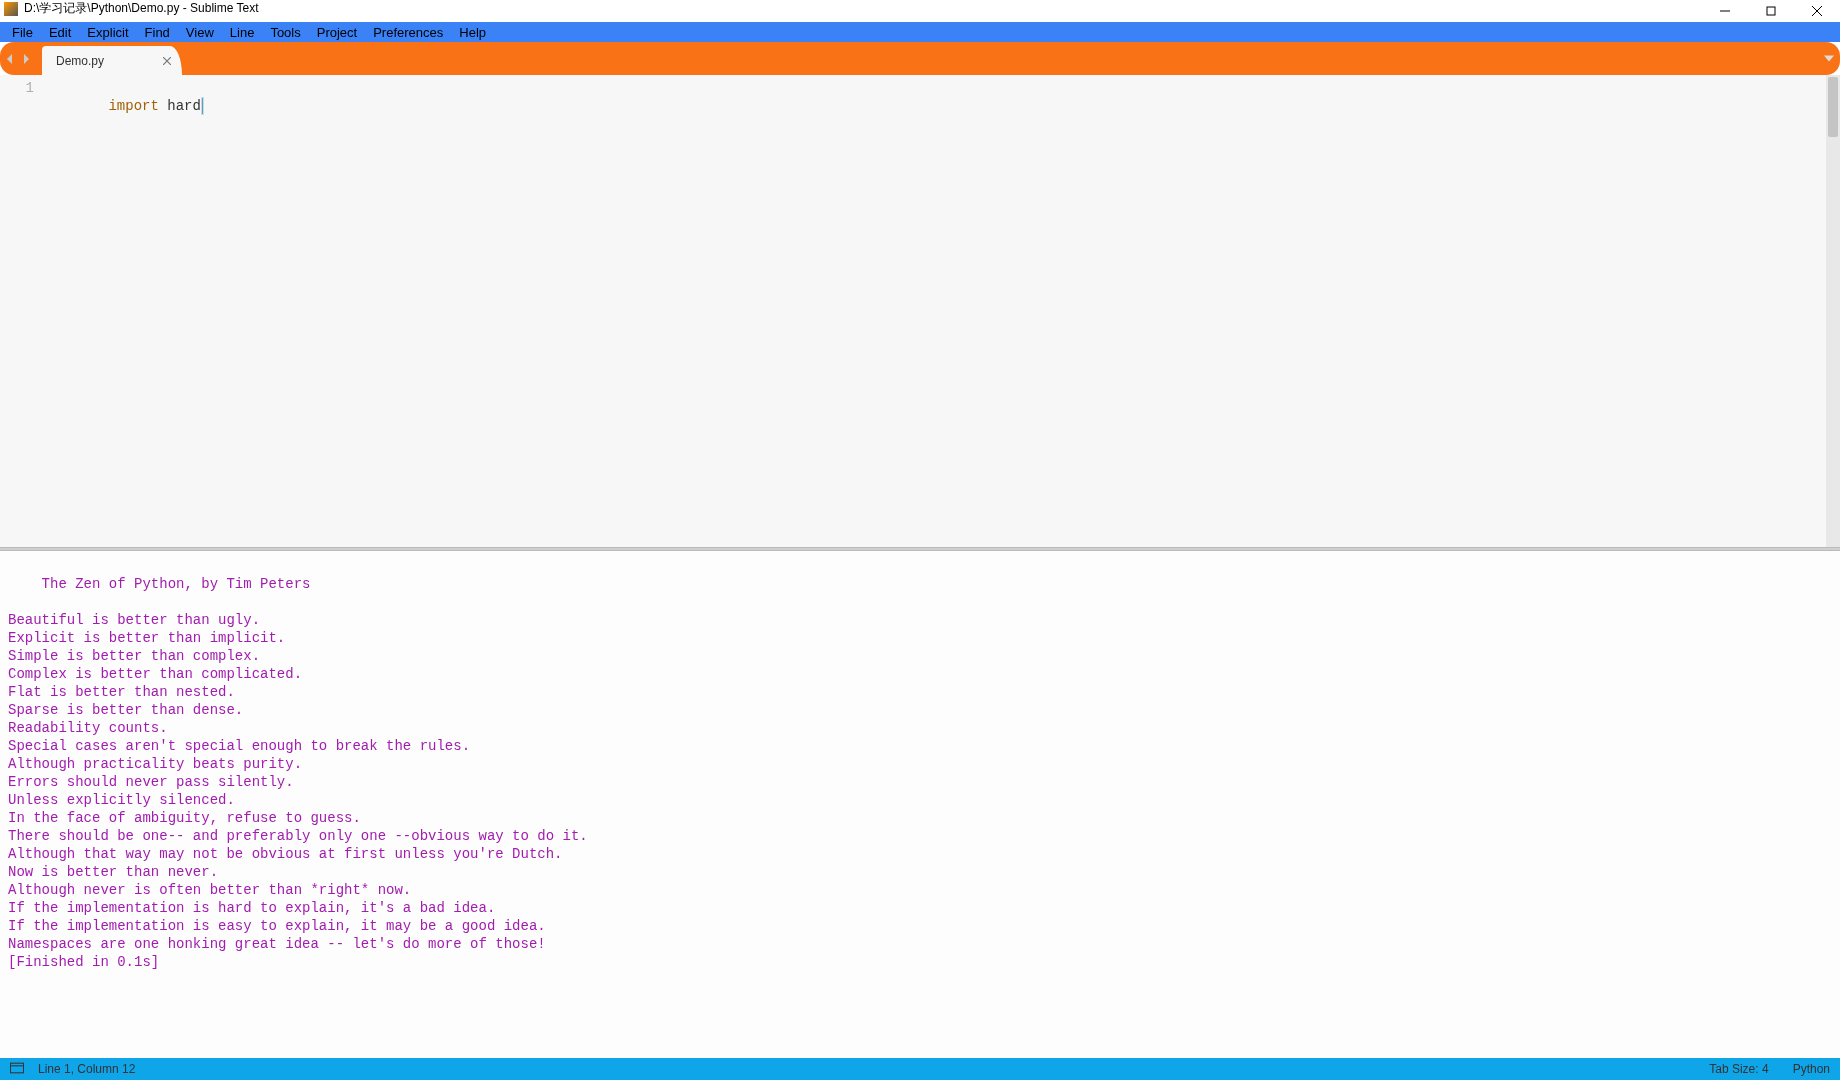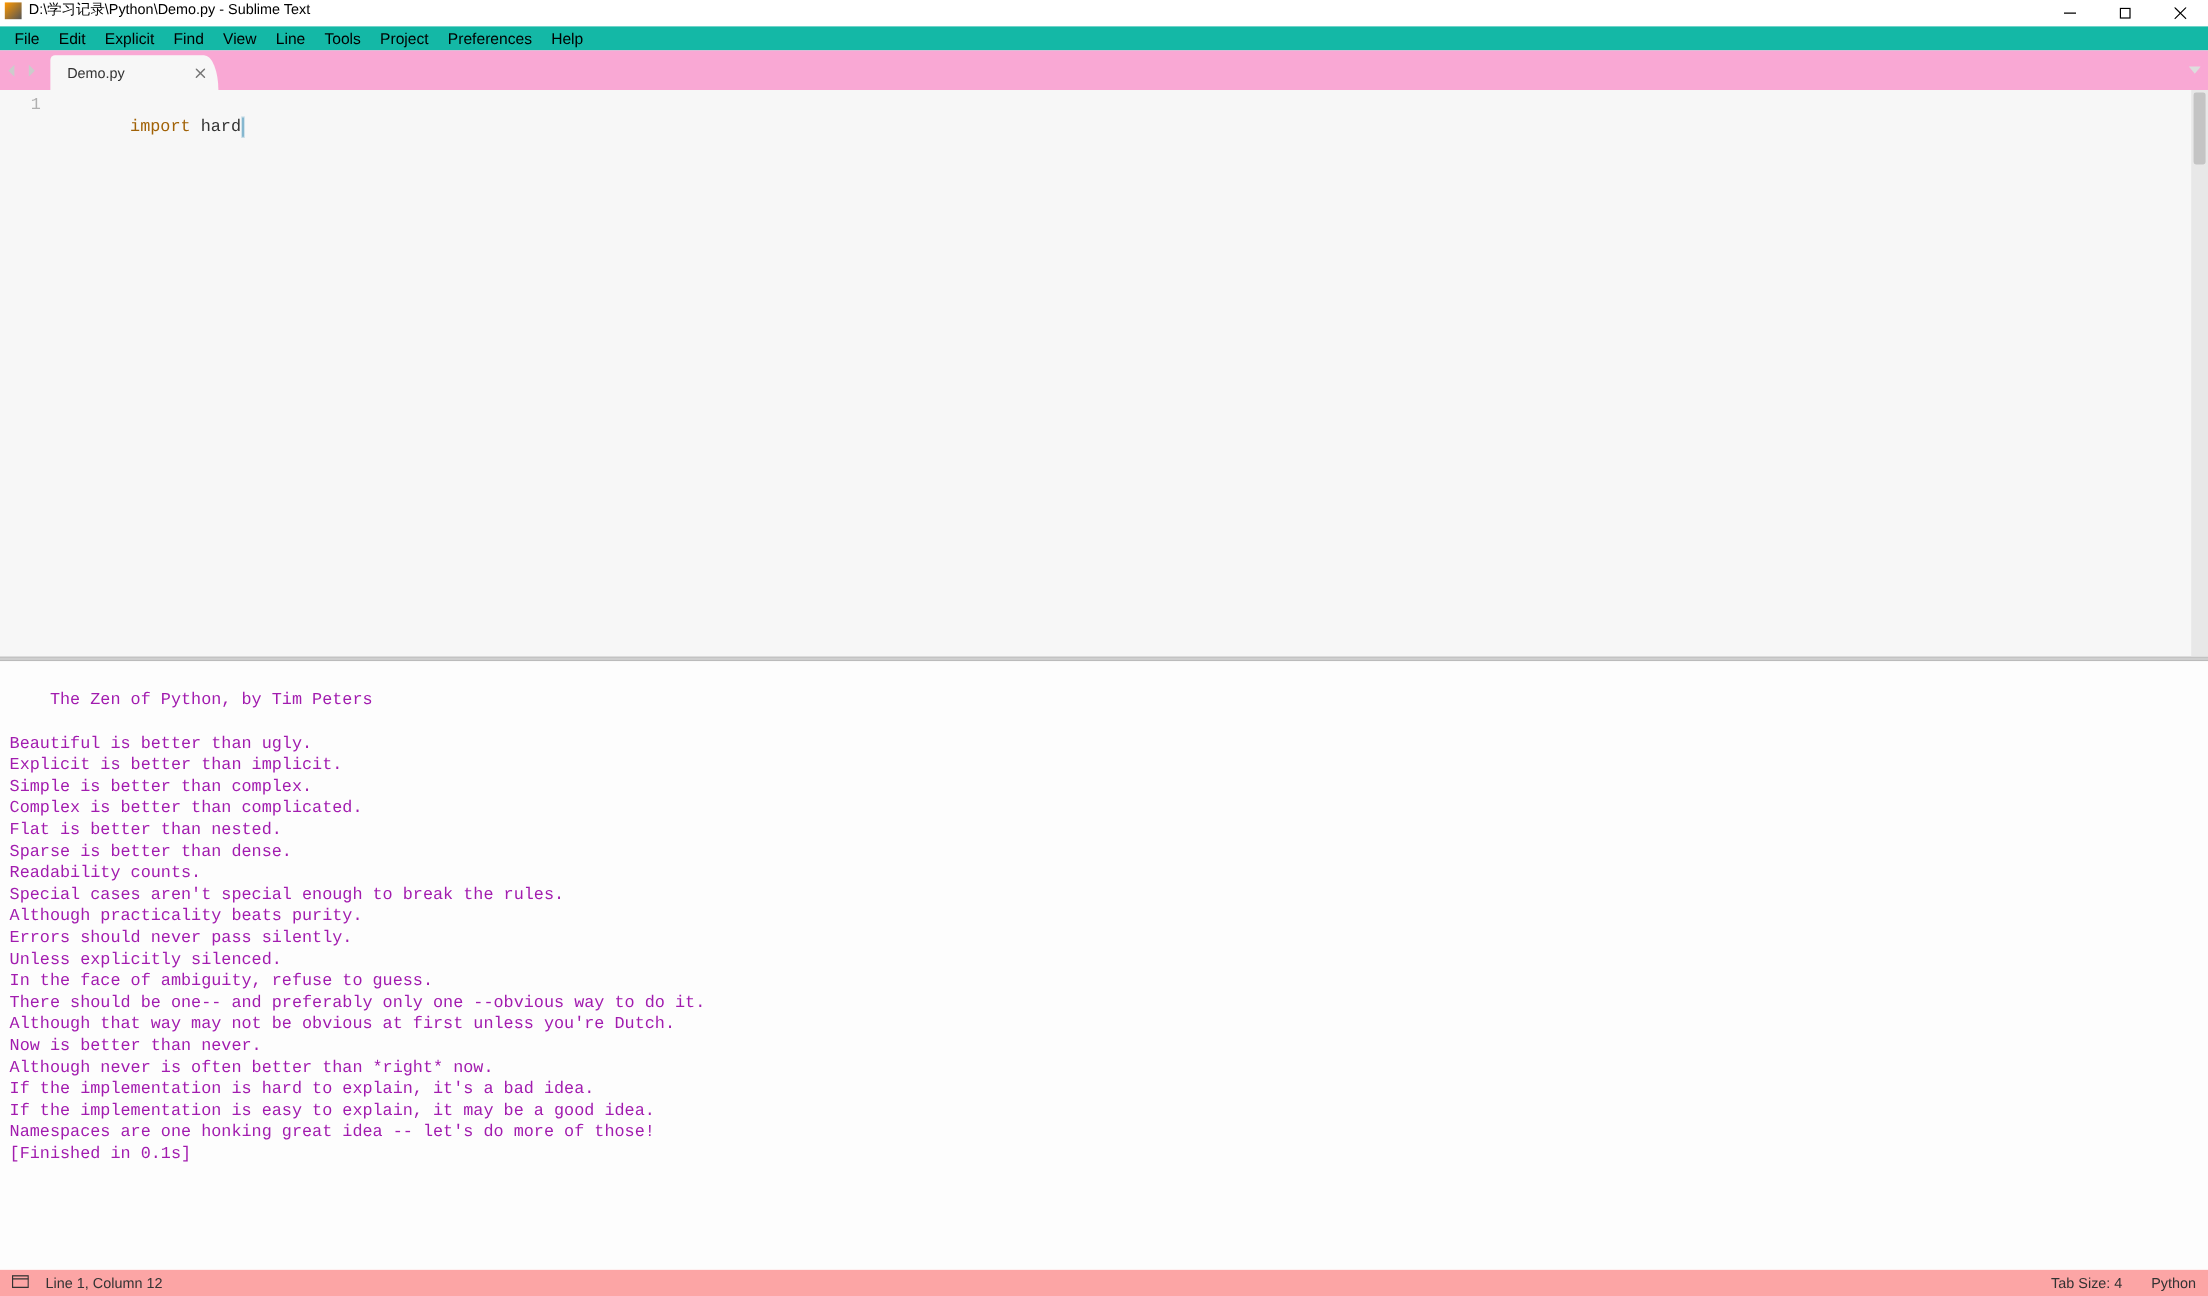--- a/index.html
+++ b/index.html
@@ -8,25 +8,25 @@
   
   .title-bar { height:22px; background:#fff; display:flex; align-items:flex-start; justify-content:space-between; padding:0 0 0 4px; }
   .title-left { display:flex; align-items:center; gap:6px; }
   .app-icon { width:14px; height:14px; background:linear-gradient(135deg,#ff9900 0%,#555 100%); display:inline-block; }
   .title-text { color:#000; font-size:12px; }
   .win-controls { display:flex; height:100%; }
   .win-btn { width:46px; height:22px; display:flex; align-items:center; justify-content:center; color:#000; }
   .win-btn svg { width:10px; height:10px; stroke:currentColor; stroke-width:1; fill:none; }
 
   
-  .menu-bar { height:20px; background:#14b8a6; display:flex; align-items:center; padding:0 4px; border-bottom:0px solid #ccc; }
+  .menu-bar { height:20px; background:#3b82f6; display:flex; align-items:center; padding:0 4px; border-bottom:0px solid #ccc; }
   .menu-item { padding:2px 8px; font-size:13px; color:#000; cursor:default; }
 
   
-  .tab-row { height:33px; background:#f9a8d4; display:flex; align-items:flex-end; position:relative; }
+  .tab-row { height:33px; background:#f97316; display:flex; align-items:flex-end; position:relative;border-radius:14px; }
   .nav-arrows { display:flex; align-items:center; height:100%; padding:0 2px; gap:0; }
   .nav-arrow { width:16px; height:16px; display:flex; align-items:center; justify-content:center; color:#ccc; }
   .nav-arrow svg { width:10px; height:10px; fill:currentColor; }
   .tab { height:29px; background:#f7f7f7; border-top-left-radius:4px; border-top-right-radius:12px 29px; display:flex; align-items:center; padding:0 28px 0 14px; position:relative; margin-left:6px; min-width:140px; color:#333; font-size:12px; }
   .tab::after { content:""; position:absolute; right:-12px; bottom:0; width:0; height:0;  }
   .tab-close { position:absolute; right:8px; top:50%; transform:translateY(-50%); width:14px; height:14px; display:flex; align-items:center; justify-content:center; color:#777; }
   .tab-close svg { width:8px; height:8px; stroke:currentColor; stroke-width:1.5; }
   .tab-dropdown { position:absolute; right:6px; top:50%; transform:translateY(-50%); color:#ddd; }
   .tab-dropdown svg { width:10px; height:10px; fill:currentColor; }
 
@@ -41,21 +41,21 @@
   .vscroll { position:absolute; right:0; top:0; width:14px; height:100%; background:#e8e8e8; }
   .vscroll-thumb { position:absolute; right:2px; top:2px; width:10px; height:60px; background:#c4c4c4; border-radius:2px; }
 
   
   .hsplit { height:4px; background:#cfcfcf; border-top:1px solid #bbb; border-bottom:1px solid #bbb; cursor:row-resize; }
 
   
   .output { flex:1 1 auto; background:#fdfdfd; overflow:auto; padding:6px 8px; font-family:Consolas,"Courier New",monospace; font-size:14px; line-height:18px; color:#a21caf; white-space:pre; }
 
   
-  .status-bar { height:22px; background:#fca5a5; display:flex; align-items:center; justify-content:space-between; padding:0 10px; color:#333; font-size:12px; }
+  .status-bar { height:22px; background:#0ea5e9; display:flex; align-items:center; justify-content:space-between; padding:0 10px; color:#333; font-size:12px; }
   .status-left { display:flex; align-items:center; gap:14px; }
   .status-right { display:flex; align-items:center; gap:24px; }
   .status-icon svg { width:14px; height:12px; fill:none; stroke:#333; stroke-width:1.2; }
   .status-seg { cursor:default; }
 </style>
 </head>
 <body>
 
 <div class="title-bar">
   <div class="title-left">

